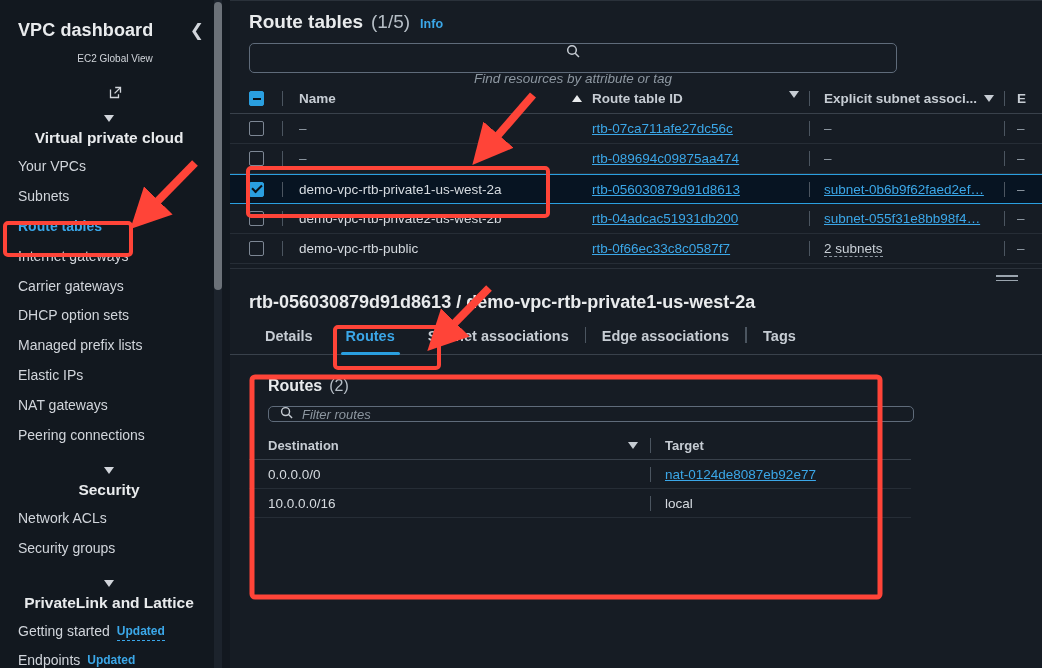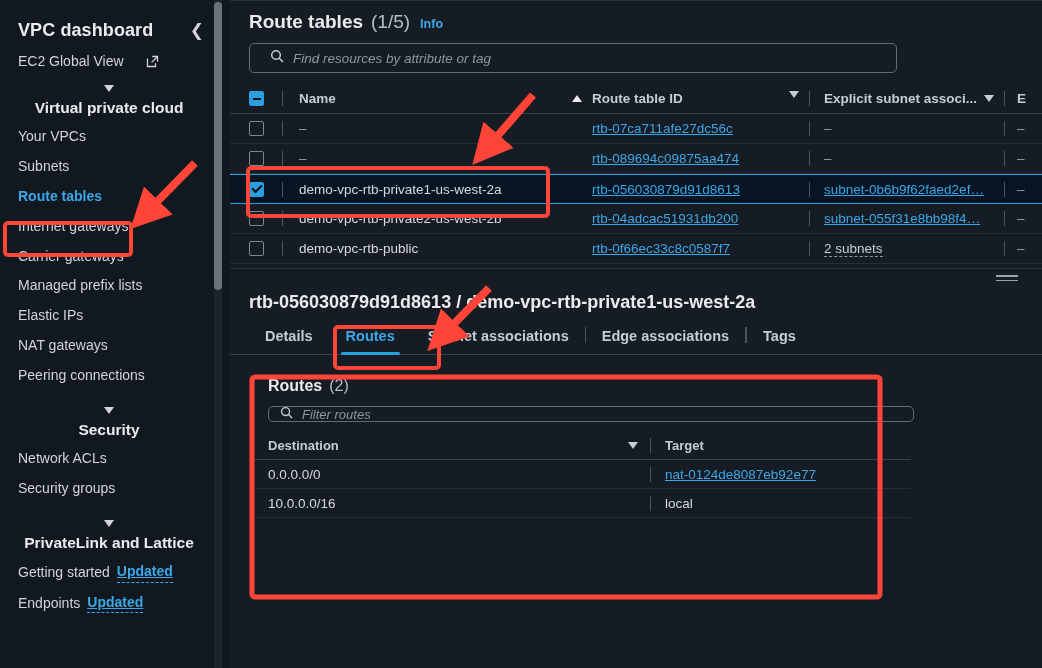--- a/index.html
+++ b/index.html
@@ -28,22 +28,22 @@
   .sb-header {
     display: flex; align-items: center; justify-content: space-between;
     padding: 20px 22px 0 18px;
   }
   .sb-title { font-size: 18px; font-weight: bold; color: #e9ebed; letter-spacing: .1px; }
   .sb-collapse {
     color: #d1d5db; font-size: 17px; line-height: 1; cursor: pointer;
     padding: 2px 4px;
   }
   .sb-globalview {
-    padding: 12px 18px 0 18px; font-size: 14px; color: #d1d5db;
-    display: flex; align-items: center; gap: 22px;
+    padding: 12px 18px 0 18px; font-size: 10px; color: #d1d5db;
+    display: flex; align-items: center; gap: 22px; flex-direction: column;
   }
   .ext-icon { display: inline-block; width: 13px; height: 13px; position: relative; }
   .ext-icon svg { display: block; }
   .sb-vpcfilter {
     margin: 12px 18px 0 18px; height: 31px; border: 1px solid #5f6b7a;
     border-radius: 16px; display: flex; align-items: center;
     justify-content: space-between; padding: 0 14px 0 16px; cursor: pointer;
   }
   .sb-vpcfilter span.ph { font-size: 14px; color: #9aa4ae; font-style: italic; }
   .caret-down {
@@ -60,39 +60,39 @@
     border-right: 5px solid transparent; border-top: 7px solid #d1d5db;
     cursor: pointer;
   }
   .sb-group .gtxt { font-size: 15.5px; font-weight: bold; color: #e9ebed; }
   .sb-item {
     padding: 5px 18px 5px 18px; font-size: 14px; color: #d1d5db;
     cursor: pointer; line-height: 1.42;
   }
   .sb-item.active { color: #3ba7e8; font-weight: bold; }
   .badge-updated {
-    color: #3ba7e8; font-size: 14px; font-weight: bold;
+    color: #3ba7e8; font-size: 12px; font-weight: bold;
     border-bottom: 1px dashed #3ba7e8; margin-left: 7px;
-    display: inline-block; vertical-align: 1px; text-decoration: underline;
+    display: inline-block; vertical-align: 1px;
   }
 
   
   #main {
     position: absolute; left: 230px; top: 0; width: 812px; height: 668px;
     background: #161c24; border-top: 1px solid #2a313a; overflow: hidden;
   }
   .page-head { padding: 10px 0 0 19px; display: flex; align-items: baseline; gap: 8px; }
   .page-title { font-size: 19px; font-weight: bold; color: #e9ebed; }
   .page-count { font-size: 19px; color: #b6bec6; font-weight: normal; }
   .info-link { font-size: 12.5px; color: #3ba7e8; font-weight: bold; cursor: pointer; margin-left: 2px; }
 
   .searchbar {
     margin: 10px 0 0 19px; width: 648px; height: 30px;
     border: 1px solid #5f6b7a; border-radius: 5px;
-    display: flex; align-items: center; gap: 9px; padding: 0 20px;
+    display: flex; align-items: center; gap: 9px; padding: 0 20px; flex-direction: column;
   }
   .searchbar .ph { font-size: 13.5px; color: #8d97a1; font-style: italic; }
 
   
   .rtable { margin-top: 11px; width: 100%; }
   .rt-head {
     display: flex; align-items: center; height: 30px;
     border-bottom: 1px solid #39414b; padding-left: 19px;
     color: #c6ccd3; font-size: 13.5px; font-weight: bold;
   }
@@ -206,20 +206,21 @@
   <div id="sidebar-groups">
       <div class="sb-group">
         <span class="tri"></span>
         <span class="gtxt">Virtual private cloud</span>
       </div>
       <div class="sb-item"><span>Your VPCs</span></div>
       <div class="sb-item"><span>Subnets</span></div>
       <div class="sb-item active"><span>Route tables</span></div>
       <div class="sb-item"><span>Internet gateways</span></div>
       <div class="sb-item"><span>Carrier gateways</span></div>
+      <div class="sb-item"><span>DHCP option sets</span></div>
       <div class="sb-item"><span>Managed prefix lists</span></div>
       <div class="sb-item"><span>Elastic IPs</span></div>
       <div class="sb-item"><span>NAT gateways</span></div>
       <div class="sb-item"><span>Peering connections</span></div>
       <div class="sb-group">
         <span class="tri"></span>
         <span class="gtxt">Security</span>
       </div>
       <div class="sb-item"><span>Network ACLs</span></div>
       <div class="sb-item"><span>Security groups</span></div>

